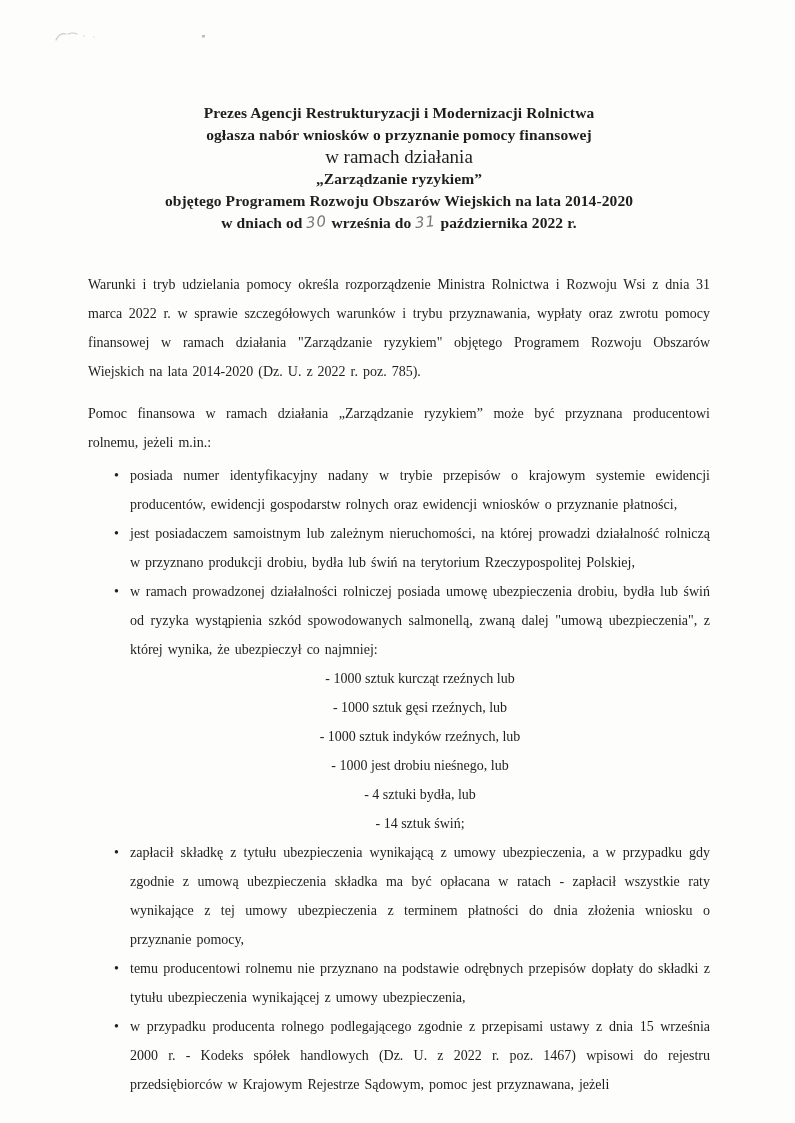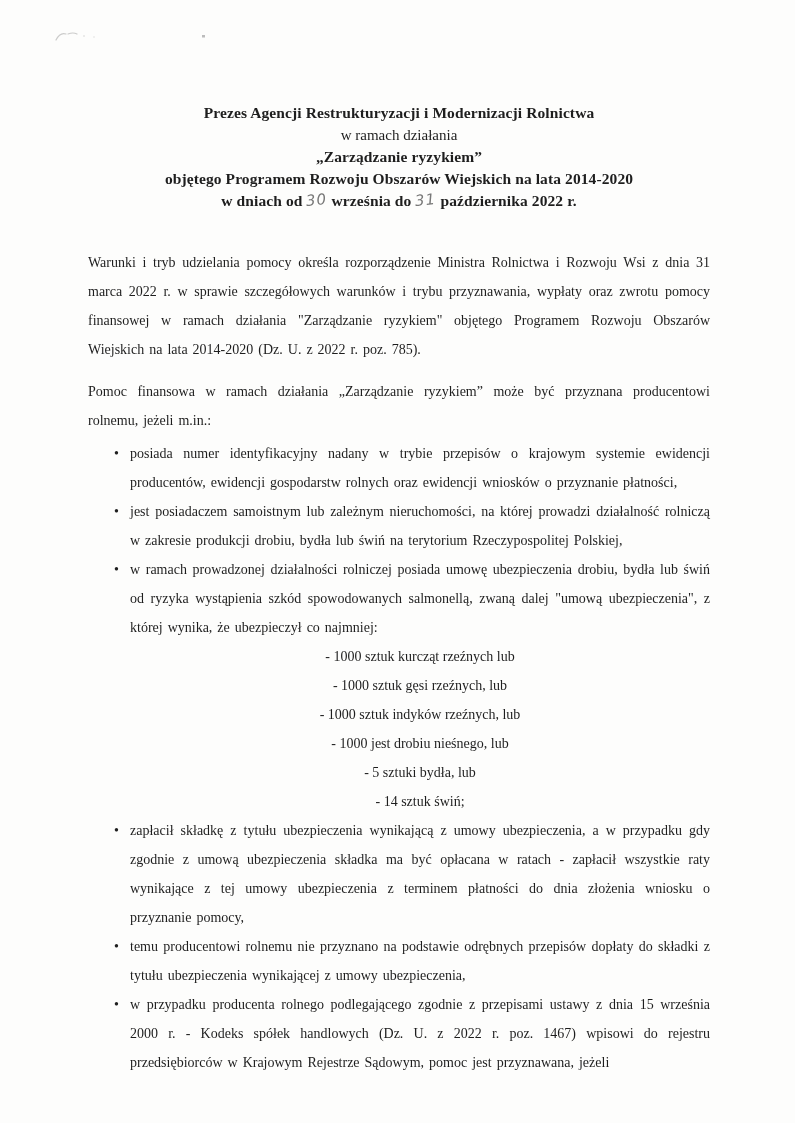--- a/index.html
+++ b/index.html
@@ -35,21 +35,21 @@
     text-align: center;
     font-weight: bold;
     margin-bottom: 36px;
   }
   .t-line {
     font-size: 15.5px;
     line-height: 22px;
     letter-spacing: 0.1px;
   }
   .t-line-small {
-    font-size: 15px;
+    font-size: 19px;
     font-weight: 400;
     line-height: 22px;
   }
   .hand {
     font-family: "DejaVu Sans", sans-serif;
     font-style: italic;
     font-weight: 400;
     color: #787878;
     font-size: 15px;
     display: inline-block;
@@ -100,45 +100,46 @@
 
   <svg class="scan-artifact" viewBox="0 0 170 22" xmlns="http://www.w3.org/2000/svg">
     <path d="M6,14 q4,-8 10,-6 M18,8 q5,-2 9,0" stroke="#9a9a9a" stroke-width="1.2" fill="none" stroke-linecap="round"></path>
     <circle cx="34" cy="10" r="0.8" fill="#aaaaaa"></circle>
     <circle cx="44" cy="11" r="0.7" fill="#b5b5b5"></circle>
     <rect x="152" y="9" width="3" height="2.5" fill="#7d7d7d"></rect>
   </svg>
 
   <header class="title-block">
     <div class="t-line">Prezes Agencji Restrukturyzacji i Modernizacji Rolnictwa</div>
+    <div class="t-line">ogłasza nabór wniosków o przyznanie pomocy finansowej</div>
     <div class="t-line-small">w ramach działania</div>
     <div class="t-line">„Zarządzanie ryzykiem”</div>
     <div class="t-line">objętego Programem Rozwoju Obszarów Wiejskich na lata 2014-2020</div>
     <div class="t-line"><span>w dniach od </span><span class="hand">30</span><span> września do </span><span class="hand">31</span><span> października 2022 r.</span></div>
   </header>
 
   <p class="body-par">Warunki i tryb udzielania pomocy określa rozporządzenie Ministra Rolnictwa i Rozwoju Wsi  z dnia 31 marca 2022 r. w sprawie szczegółowych warunków i trybu przyznawania, wypłaty oraz zwrotu pomocy finansowej w ramach działania "Zarządzanie ryzykiem" objętego Programem Rozwoju Obszarów Wiejskich na lata 2014-2020 (Dz. U. z 2022 r. poz. 785).</p>
 
   <p class="body-par" style="margin-bottom:4px;">Pomoc finansowa w ramach działania „Zarządzanie ryzykiem” może być przyznana producentowi rolnemu, jeżeli m.in.:</p>
 
   <ul class="bullets">
     <li>
       <span>posiada numer identyfikacyjny nadany w trybie przepisów o krajowym systemie ewidencji producentów, ewidencji gospodarstw rolnych oraz ewidencji wniosków o przyznanie płatności,</span>
     </li>
     <li>
-      <span>jest posiadaczem samoistnym lub zależnym nieruchomości, na której prowadzi działalność rolniczą w zakresie produkcji drobiu, bydła lub świń na terytorium Rzeczypospolitej Polskiej,</span>
+      <span>jest posiadaczem samoistnym lub zależnym nieruchomości, na której prowadzi działalność rolniczą w przyznano produkcji drobiu, bydła lub świń na terytorium Rzeczypospolitej Polskiej,</span>
     </li>
     <li>
       <span>w ramach prowadzonej działalności rolniczej posiada umowę ubezpieczenia drobiu, bydła lub świń od ryzyka wystąpienia szkód spowodowanych salmonellą, zwaną dalej "umową ubezpieczenia", z której wynika, że ubezpieczył co najmniej:</span>
       <div class="dash-list">
         <div class="dash-item">- 1000 sztuk kurcząt rzeźnych lub</div>
         <div class="dash-item">- 1000 sztuk gęsi rzeźnych, lub</div>
         <div class="dash-item">- 1000 sztuk indyków rzeźnych, lub</div>
         <div class="dash-item">- 1000 jest drobiu nieśnego, lub</div>
-        <div class="dash-item">-  5 sztuki bydła, lub</div>
+        <div class="dash-item">-  4 sztuki bydła, lub</div>
         <div class="dash-item">- 14 sztuk świń;</div>
       </div>
     </li>
     <li>
       <span>zapłacił składkę z tytułu ubezpieczenia wynikającą z umowy ubezpieczenia, a w przypadku gdy zgodnie z umową ubezpieczenia składka ma być opłacana w ratach - zapłacił wszystkie raty wynikające z tej umowy ubezpieczenia z terminem płatności do dnia złożenia wniosku o przyznanie pomocy,</span>
     </li>
     <li>
       <span>temu producentowi rolnemu nie przyznano na podstawie odrębnych przepisów dopłaty do składki z tytułu ubezpieczenia wynikającej z umowy ubezpieczenia,</span>
     </li>
     <li>

